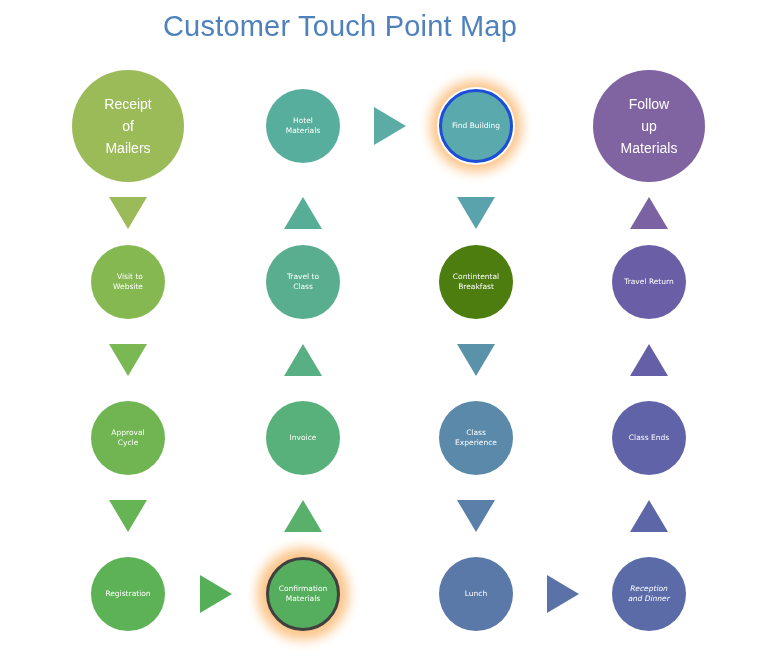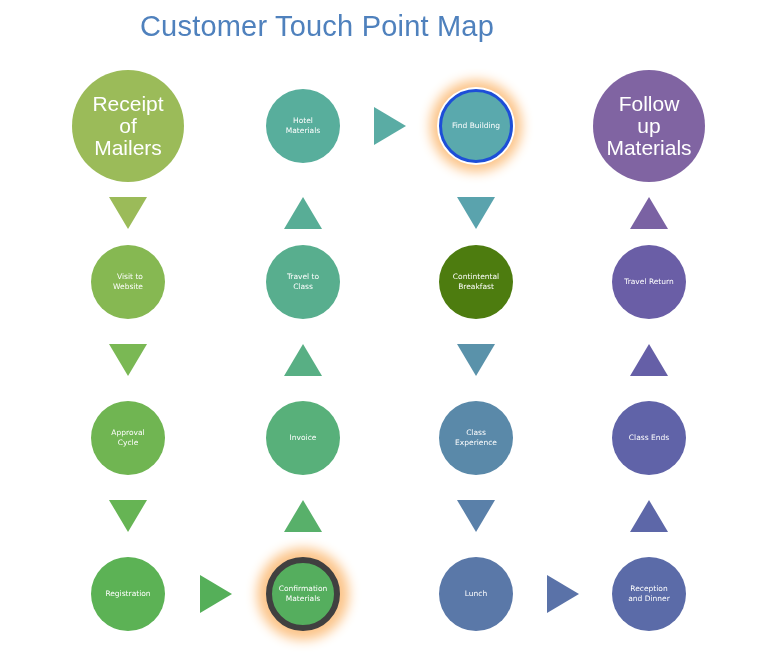--- a/index.html
+++ b/index.html
@@ -1,28 +1,28 @@
 <!DOCTYPE html>
 <html><head>
   <meta charset="utf-8">
   <style>
     html, body { margin: 0; padding: 0; background: #ffffff; }
     body { width: 778px; height: 660px; position: relative; overflow: hidden; font-family: "DejaVu Sans", sans-serif; }
     .title {
       position: absolute; left: 0; top: 10px; width: 634px; text-align: center;
-      font-family: "Liberation Sans", sans-serif; font-size: 29px; color: #4f81bd; letter-spacing: 0.2px;
+      font-family: "Liberation Sans", sans-serif; font-size: 29px; color: #4f81bd; letter-spacing: 0.2px; padding-left: 23px;
     }
     .node {
       position: absolute; border-radius: 50%; display: flex; align-items: center; justify-content: center;
       text-align: center; color: #ffffff; box-sizing: border-box;
     }
-    .node.big { width: 112px; height: 112px; font-family: "Liberation Sans", sans-serif; font-size: 21px; line-height: 22px; padding: 6px; }
+    .node.big { width: 112px; height: 112px; font-family: "Liberation Sans", sans-serif; font-size: 14px; line-height: 22px; padding: 6px; }
     .node.small { width: 74px; height: 74px; font-size: 7.5px; line-height: 10px; padding: 6px; }
     .node.glow-white { border: 3px solid #1d4ed8; box-shadow: 0 0 0 2px #ffffff, 0 0 12px 9px #fcc58a; }
-    .node.glow-blue { border: 6px solid #404040; box-shadow: 0 0 12px 9px #fcc58a; }
+    .node.glow-blue { border: 3px solid #404040; box-shadow: 0 0 12px 9px #fcc58a; }
     .node span { display: block; white-space: pre-line; }
     .arrow { position: absolute; width: 0; height: 0; }
     .arrow.down { border-left: 19px solid transparent; border-right: 19px solid transparent; border-top: 32px solid; border-bottom: 0; }
     .arrow.up { border-left: 19px solid transparent; border-right: 19px solid transparent; border-bottom: 32px solid; border-top: 0; }
     .arrow.right { border-top: 19px solid transparent; border-bottom: 19px solid transparent; border-left: 32px solid; border-right: 0; }
   </style>
 </head>
 <body>
 
 <div class="title">Customer Touch Point Map</div>
@@ -65,21 +65,21 @@
       <span>Contintental
 Breakfast</span>
     </div>
     <div class="node small" style="left: 439px; top: 401px; background: rgb(90, 137, 169);">
       <span>Class
 Experience</span>
     </div>
     <div class="node small" style="left: 439px; top: 557px; background: rgb(90, 120, 168);">
       <span>Lunch</span>
     </div>
-    <div class="node small" style="left: 612px; top: 557px; background: rgb(91, 107, 168);">
+    <div class="node small" style="left: 612px; top: 557px; background: rgb(91, 107, 168); font-style: italic;">
       <span>Reception
 and Dinner</span>
     </div>
     <div class="node small" style="left: 612px; top: 401px; background: rgb(96, 99, 168);">
       <span>Class Ends</span>
     </div>
     <div class="node small" style="left: 612px; top: 245px; background: rgb(106, 94, 166);">
       <span>Travel Return</span>
     </div>
     <div class="node big" style="left: 593px; top: 70px; background: rgb(128, 100, 162); align-items: center;">

